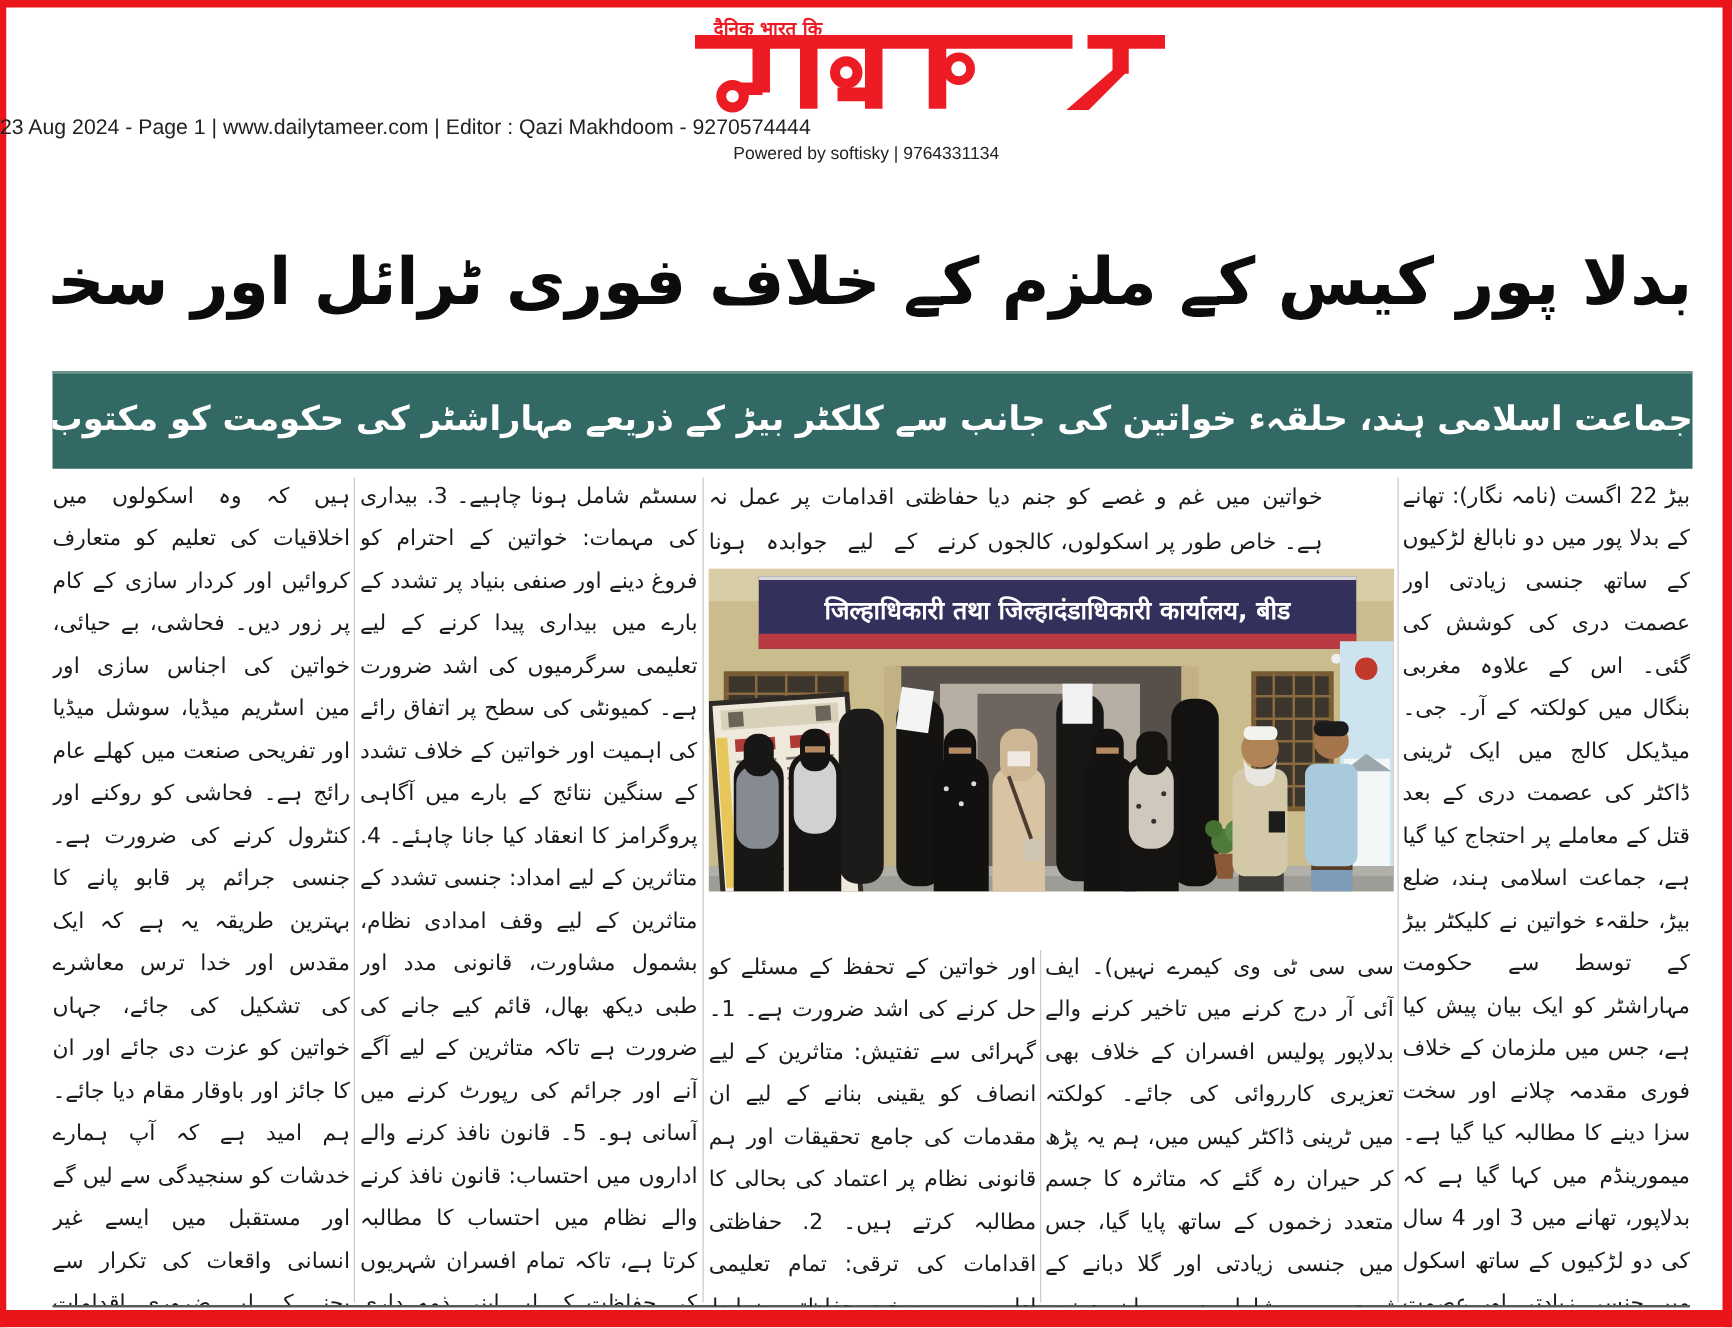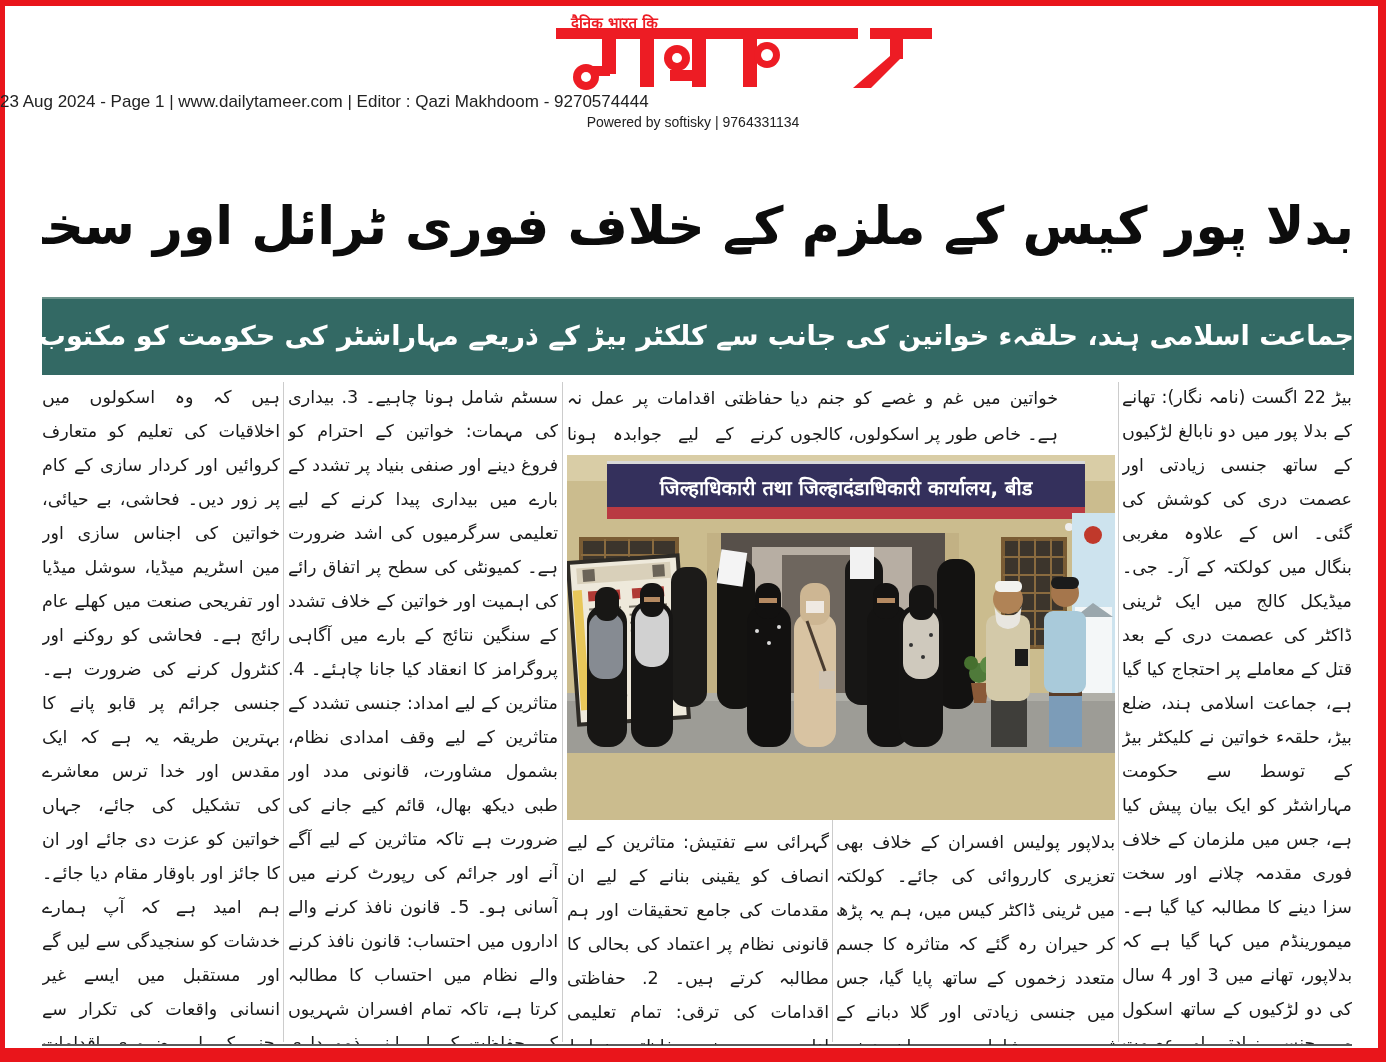--- a/index.html
+++ b/index.html
@@ -33,21 +33,21 @@
   .c-far-left {left:42px;  top:380px;width:238px;height:664px;}
   .c-mid-left {left:288px; top:380px;width:270px;height:664px;}
   .c-right    {left:1122px;top:380px;width:230px;height:664px;}
   .f-left     {left:567px; top:380px;width:216px;height:72px;line-height:36px;}
   .f-mid      {left:790px; top:380px;width:268px;height:72px;line-height:36px;}
   .b-left     {left:567px; top:757px;width:262px;height:288px;}
   .b-right    {left:836px; top:757px;width:279px;height:288px;}
   .vrule{position:absolute;width:1px;background:#cccccc;}
   .hrule{position:absolute;left:42px;top:1044px;width:1310px;height:2px;background:#5a5a5a;}
   
-  .photo{position:absolute;left:567px;top:455px;width:548px;height:365px;overflow:hidden;background:#cbbc8e;}
+  .photo{position:absolute;left:567px;top:455px;width:548px;height:258px;overflow:hidden;background:#cbbc8e;}
   .sign-text{font-family:"DejaVu Sans",sans-serif;font-weight:bold;}
 </style>
 </head>
 <body>
 
 <div class="page">
 
   <div class="frame top"></div>
   <div class="frame bottom"></div>
   <div class="frame left"></div>

